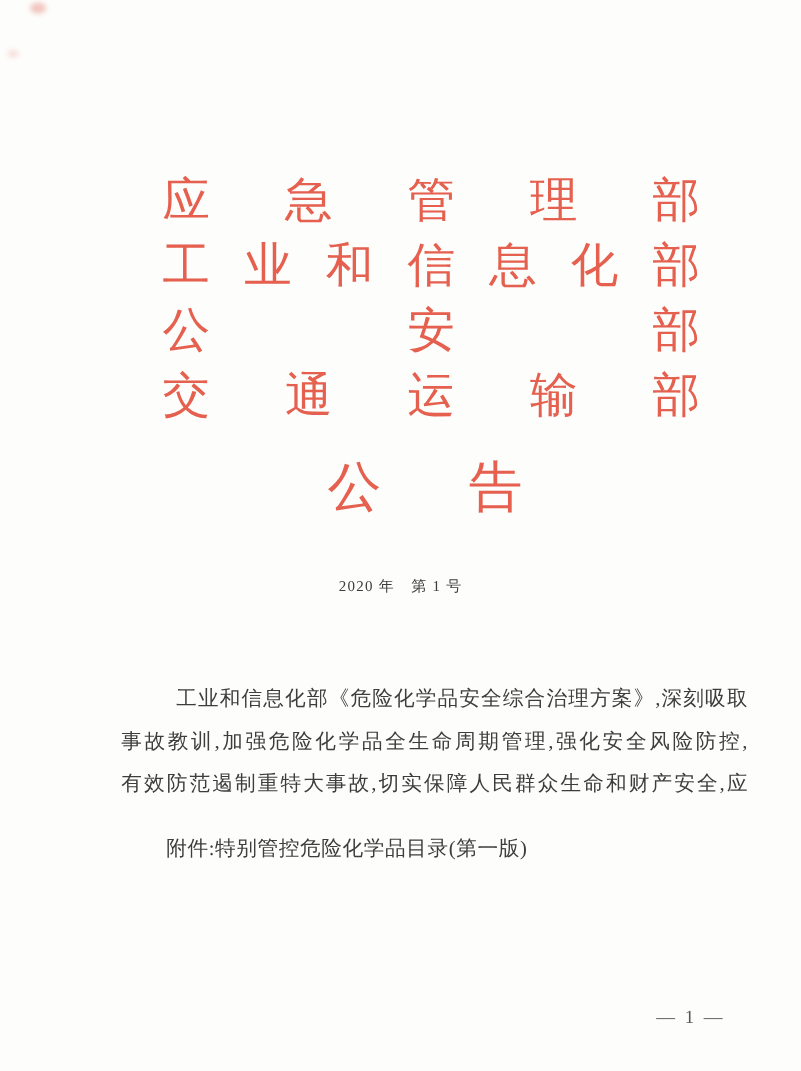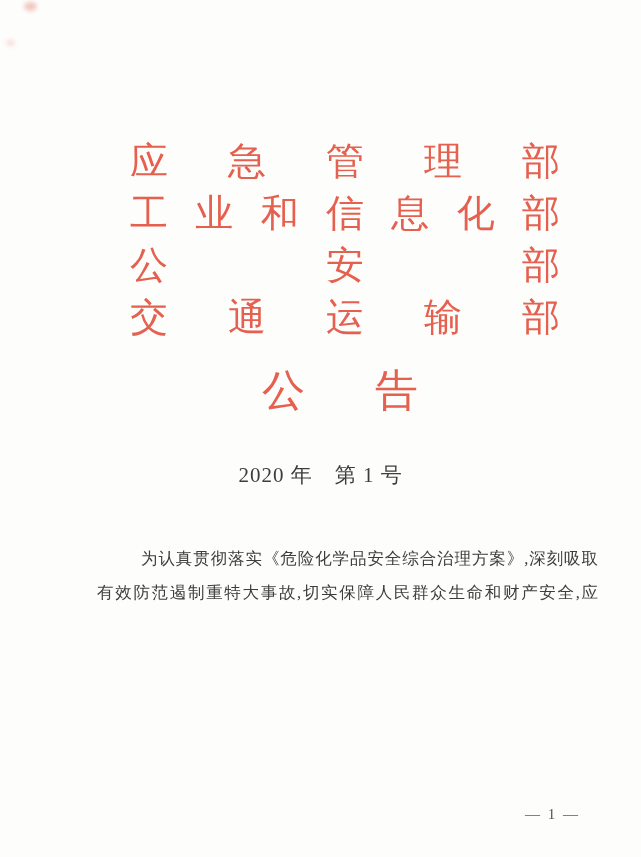--- a/index.html
+++ b/index.html
@@ -51,21 +51,21 @@
     color: #e5604e;
     font-weight: 500;
   }
 
   .issue-no {
     position: absolute;
     left: 0;
     top: 461px;
     width: 100%;
     text-align: center;
-    font-size: 21px;
+    font-size: 12px;
     color: #3d3d3d;
     letter-spacing: 1px;
   }
 
   
   .body-block {
     position: absolute;
     left: 97px;
     top: 542px;
     width: 501px;
@@ -137,19 +137,21 @@
   </header>
 
   <div class="doc-type spread">
       <span>公</span>
       <span>告</span>
     </div>
 
   <div class="issue-no">2020 年　第 1 号</div>
 
   <main class="body-block">
-    <p class="line full indent">为认真贯彻落实《危险化学品安全综合治理方案》,深刻吸取</p>
+    <p class="line full indent">工业和信息化部《危险化学品安全综合治理方案》,深刻吸取</p>
+    <p class="line full">事故教训,加强危险化学品全生命周期管理,强化安全风险防控,</p>
     <p class="line full">有效防范遏制重特大事故,切实保障人民群众生命和财产安全,应</p>
+    <p class="line attachment">附件:特别管控危险化学品目录(第一版)</p>
   </main>
 
   <footer class="page-num">— 1 —</footer>
 
 </div>
 
 </body></html>

